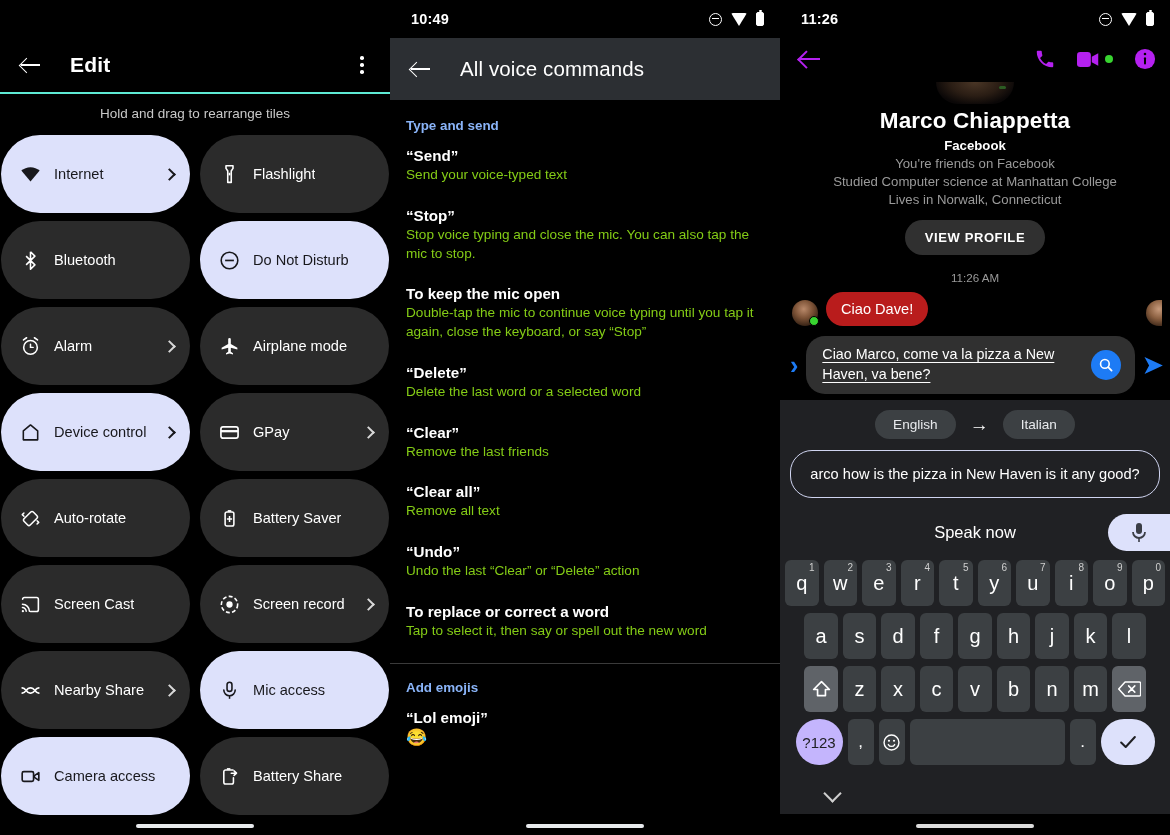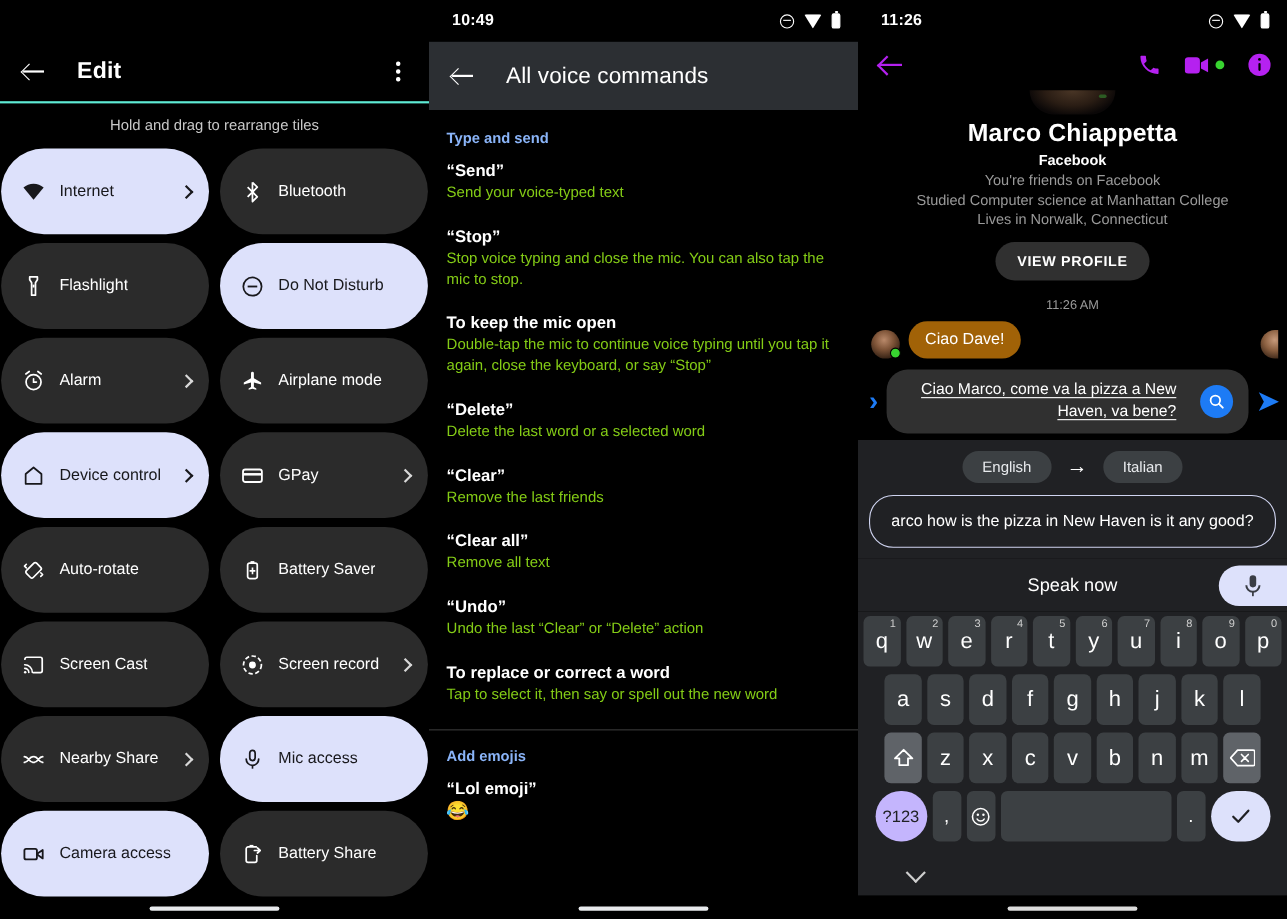--- a/index.html
+++ b/index.html
@@ -84,26 +84,26 @@
                  font-size:13px; font-weight:bold; letter-spacing:.6px; padding: 10px 20px; border-radius:18px; cursor:pointer; }
 
   .msg-time { text-align:center; color:#9a9a9a; font-size:11.6px; padding: 16px 0 8px; }
   .msg-row { display:flex; align-items:flex-end; padding: 0 8px 0 12px; gap:8px; margin-bottom: 10px; }
   .mini-avatar { width:26px; height:26px; border-radius:50%; flex:0 0 auto; position:relative;
                  background: radial-gradient(circle at 45% 35%, #b9896a 0%, #7d5337 40%, #3a2517 75%, #1b1109 100%); }
   .mini-avatar.on::after { content:""; position:absolute; right:-1px; bottom:0; width:8px; height:8px;
                            border-radius:50%; background:#38d430; border:1.5px solid #000; }
   .mini-avatar.peek { width:16px; height:26px; border-radius:13px 0 0 13px;
                       background: radial-gradient(circle at 80% 35%, #c79a7b 0%, #8a5f40 45%, #3a2517 85%); }
-  .bubble { background:#a16207; border-radius:19px; padding: 9px 15px; color:#fff; font-size:14.6px; max-width: 270px; }
+  .bubble { background:#b91c1c; border-radius:19px; padding: 9px 15px; color:#fff; font-size:14.6px; max-width: 270px; }
   .bubble-row2 { display:flex; align-items:center; padding: 0 6px 0 8px; gap:6px; margin-bottom: 6px; }
   .chev-blue { color:#1d7bf5; font-size:25px; font-weight:bold; line-height:1; padding:0 2px; cursor:pointer; }
   .send-blue { color:#1d7bf5; font-size:27px; line-height:1; cursor:pointer; }
   .bubble-trans { background:#303030; border-radius:19px; padding: 9px 14px 10px 16px; display:flex;
-                  align-items:center; gap:22px; flex:1;text-align:right; }
+                  align-items:center; gap:10px; flex:1; }
   .bubble-trans .txt { color:#fff; font-size:14.3px; line-height:1.38; text-decoration: underline; text-underline-offset: 2.5px; }
   .srch-btn { width:30px; height:30px; border-radius:50%; background:#1d7bf5; display:flex; align-items:center;
               justify-content:center; flex:0 0 auto; cursor:pointer; }
 
   .trbar { background:#202124; padding: 10px 0 8px; }
   .langrow { display:flex; align-items:center; justify-content:center; gap:14px; }
   .langchip { background:#3c4043; color:#e8eaed; font-size:13.6px; padding: 7px 18px; border-radius:16px; cursor:pointer; }
   .arrowright { color:#fff; font-size:19px; line-height:1; }
   .srcfield { margin: 11px 10px 2px; border:1.6px solid #cfd4f0; border-radius:22px; height:48px;
               display:flex; align-items:center; justify-content:center; padding: 0 12px; overflow:hidden; }
@@ -163,33 +163,33 @@
             <svg viewBox="0 0 24 24">
               <path d="M12 20 L1.5 7.5 C4.5 5 8 3.6 12 3.6 C16 3.6 19.5 5 22.5 7.5 Z" stroke="none"></path>
             </svg>
           </span>
           <span class="tlabel">Internet</span>
           <span class="chev"></span>
         </div>
         <div class="tile">
           <span class="tico">
             <svg viewBox="0 0 24 24">
-              <path d="M12 2 L17 7 L12 12 L12 2 M12 12 L17 17 L12 22 L12 12 M7 7 L17 17 M7 17 L17 7" fill="none" stroke-width="1.8" stroke-linejoin="round"></path>
-            </svg>
-          </span>
-          <span class="tlabel">Bluetooth</span>
-        </div>
-        <div class="tile">
-          <span class="tico">
-            <svg viewBox="0 0 24 24">
               <path d="M8 2 h8 v3 l-2 3 v13 h-4 V8 L8 5 Z" fill="none" stroke-width="1.8" stroke-linejoin="round"></path>
               <rect x="11" y="10" width="2" height="3" stroke="none"></rect>
             </svg>
           </span>
           <span class="tlabel">Flashlight</span>
+        </div>
+        <div class="tile">
+          <span class="tico">
+            <svg viewBox="0 0 24 24">
+              <path d="M12 2 L17 7 L12 12 L12 2 M12 12 L17 17 L12 22 L12 12 M7 7 L17 17 M7 17 L17 7" fill="none" stroke-width="1.8" stroke-linejoin="round"></path>
+            </svg>
+          </span>
+          <span class="tlabel">Bluetooth</span>
         </div>
         <div class="tile active">
           <span class="tico">
             <svg viewBox="0 0 24 24">
               <circle cx="12" cy="12" r="9.5" fill="none" stroke-width="1.8"></circle>
               <rect x="7" y="11" width="10" height="1.9" stroke="none"></rect>
             </svg>
           </span>
           <span class="tlabel">Do Not Disturb</span>
         </div>

